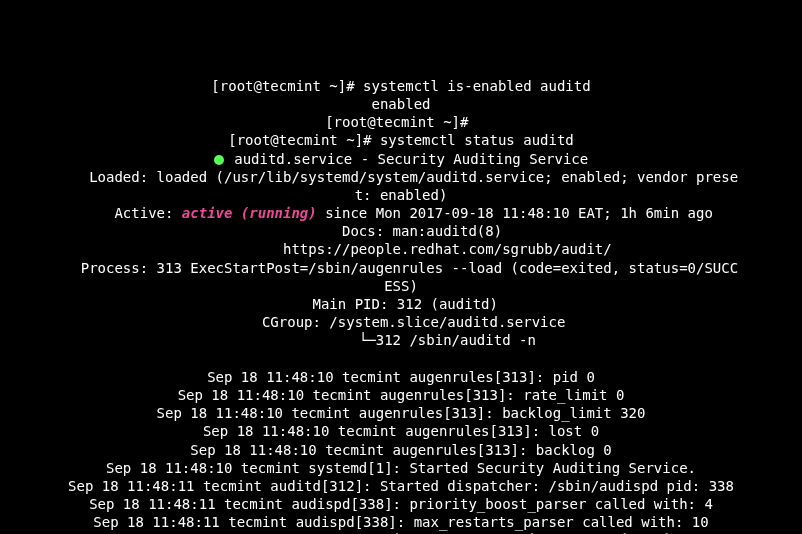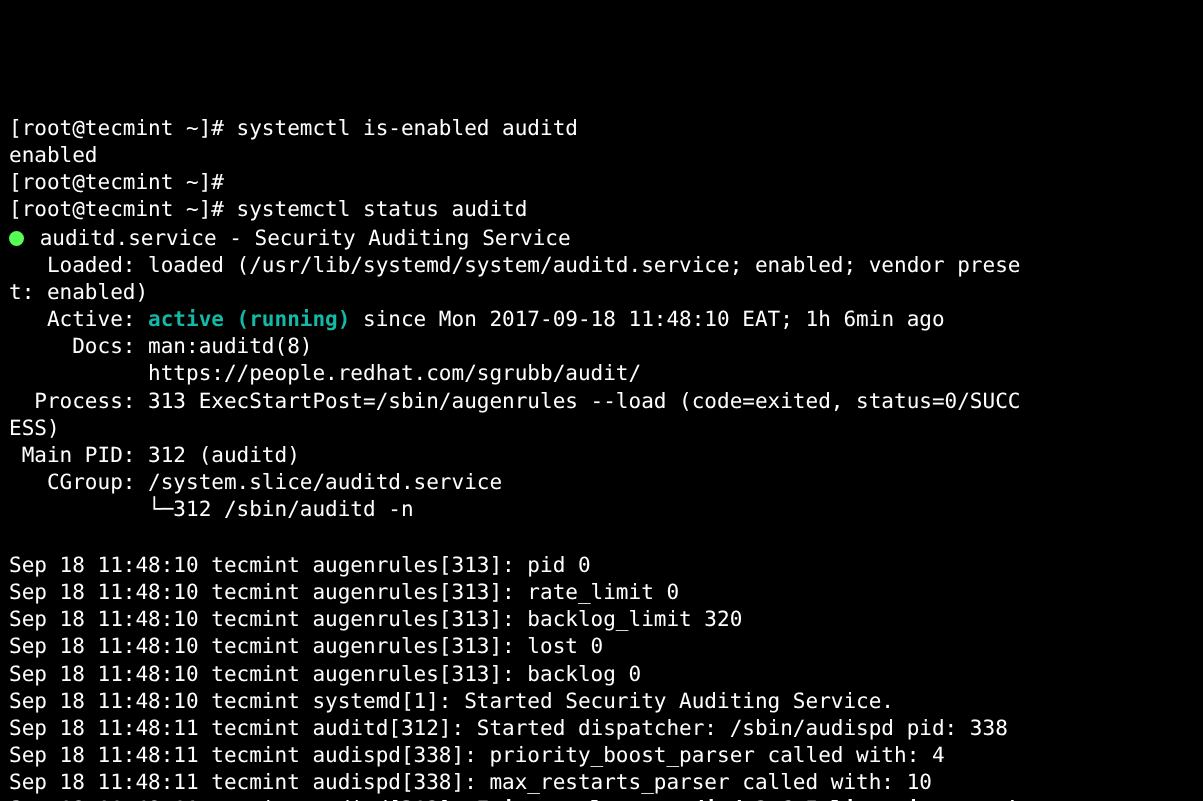--- a/index.html
+++ b/index.html
@@ -7,32 +7,32 @@
     color: #fff;
     font-family: "DejaVu Sans Mono", "Liberation Mono", Consolas, monospace;
     font-size: 14px;
     line-height: 1.3;
     margin: 0;
     padding: 4px 6px;
     white-space: pre;
     width: 802px;
     box-sizing: border-box;
   }
-  .green { color: #14b8a6; }
+  .green { color: #ec4899; font-style: italic; }
   .bold { font-weight: bold; }
   .dot {
     display: inline-block;
     width: 10px;
     height: 10px;
     background: #55ff55;
     border-radius: 50%;
     vertical-align: middle;
     margin-right: 2px;
   }
-  .line { display: block; }
+  .line { display: block; text-align: center; }
 </style>
 </head>
 <body>
 
 
 
 <div id="terminal"><span class="line"><span>[root@tecmint ~]# systemctl is-enabled auditd</span></span><span class="line"><span>enabled</span></span><span class="line"><span>[root@tecmint ~]# </span></span><span class="line"><span>[root@tecmint ~]# systemctl status auditd</span></span><span class="line"><span class="dot"></span><span> auditd.service - Security Auditing Service</span></span><span class="line"><span>   Loaded: loaded (/usr/lib/systemd/system/auditd.service; enabled; vendor prese</span></span><span class="line"><span>t: enabled)</span></span><span class="line"><span>   Active: </span><span class="green bold">active (running)</span><span> since Mon 2017-09-18 11:48:10 EAT; 1h 6min ago</span></span><span class="line"><span>     Docs: man:auditd(8)</span></span><span class="line"><span>           https://people.redhat.com/sgrubb/audit/</span></span><span class="line"><span>  Process: 313 ExecStartPost=/sbin/augenrules --load (code=exited, status=0/SUCC</span></span><span class="line"><span>ESS)</span></span><span class="line"><span> Main PID: 312 (auditd)</span></span><span class="line"><span>   CGroup: /system.slice/auditd.service</span></span><span class="line"><span>           └─312 /sbin/auditd -n</span></span><span class="line"><span> </span></span><span class="line"><span>Sep 18 11:48:10 tecmint augenrules[313]: pid 0</span></span><span class="line"><span>Sep 18 11:48:10 tecmint augenrules[313]: rate_limit 0</span></span><span class="line"><span>Sep 18 11:48:10 tecmint augenrules[313]: backlog_limit 320</span></span><span class="line"><span>Sep 18 11:48:10 tecmint augenrules[313]: lost 0</span></span><span class="line"><span>Sep 18 11:48:10 tecmint augenrules[313]: backlog 0</span></span><span class="line"><span>Sep 18 11:48:10 tecmint systemd[1]: Started Security Auditing Service.</span></span><span class="line"><span>Sep 18 11:48:11 tecmint auditd[312]: Started dispatcher: /sbin/audispd pid: 338</span></span><span class="line"><span>Sep 18 11:48:11 tecmint audispd[338]: priority_boost_parser called with: 4</span></span><span class="line"><span>Sep 18 11:48:11 tecmint audispd[338]: max_restarts_parser called with: 10</span></span><span class="line"><span>Sep 18 11:48:11 tecmint auditd[312]: </span><span class="bold">Init complete, auditd 2.6.5 listening ...e)</span></span></div>
 
 
 

